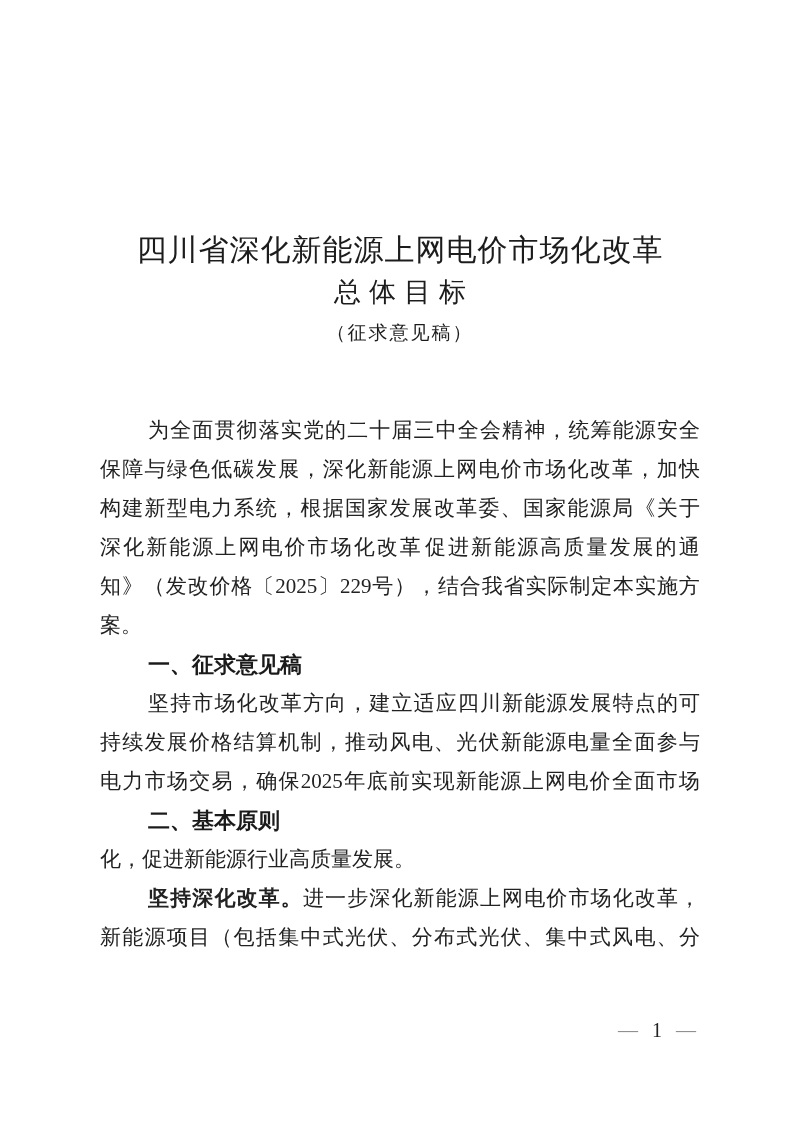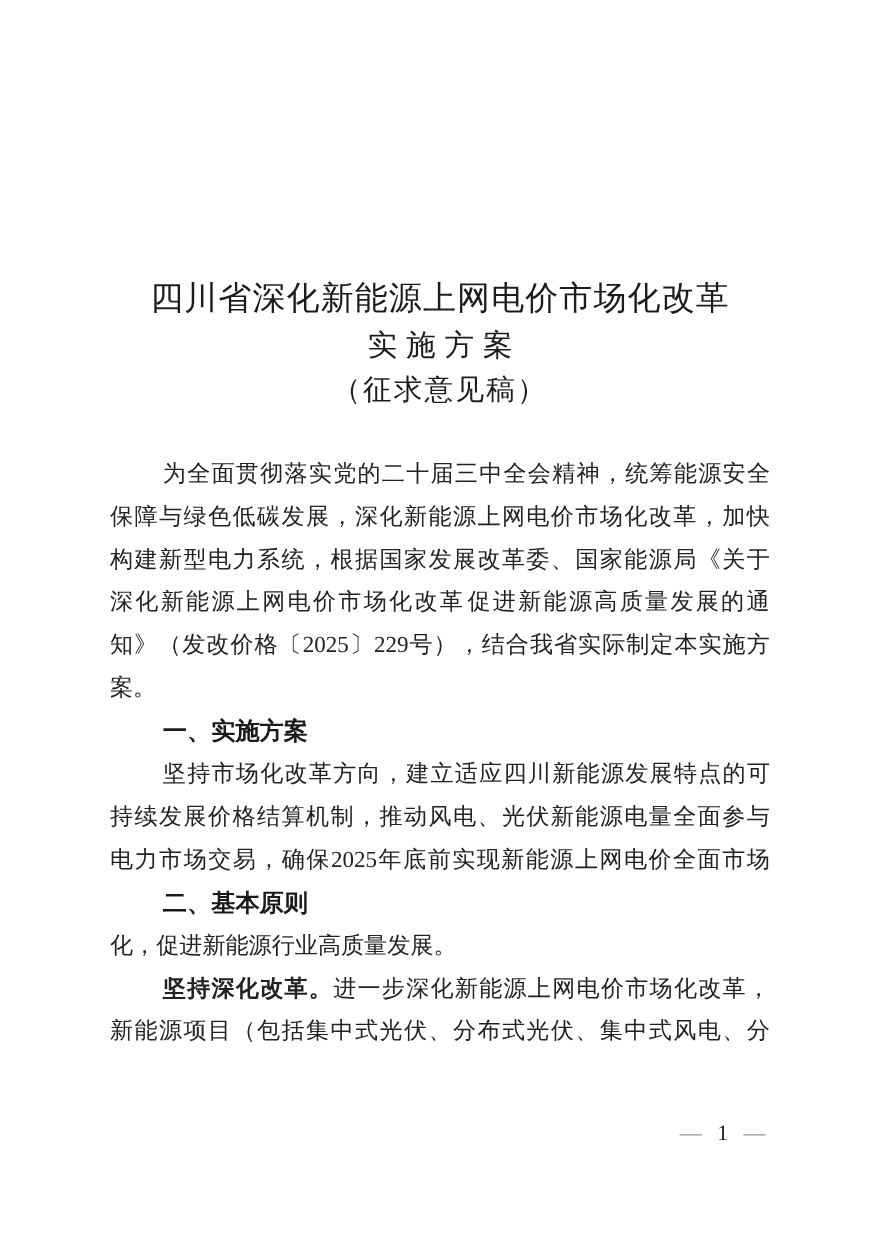--- a/index.html
+++ b/index.html
@@ -12,41 +12,41 @@
     width: 800px;
     height: 1131px;
     margin: 0 auto;
     background: #ffffff;
     overflow: hidden;
     font-family: "Liberation Serif", "DejaVu Serif", serif;
     color: #222222;
   }
   .title-block {
     position: absolute;
-    top: 250px;
+    top: 228px;
     left: 0;
     width: 100%;
     text-align: center;
     color: #1c1c1c;
   }
   .title-l1 {
     font-size: 30px;
     line-height: 44px;
     letter-spacing: 1px;
     font-weight: 500;
   }
   .title-l2 {
     font-size: 27px;
     line-height: 40px;
     letter-spacing: 8px;
     text-indent: 8px;
     font-weight: 500;
   }
   .subtitle {
-    font-size: 26px;
+    font-size: 19px;
     line-height: 42px;
     letter-spacing: 2px;
     text-align: center;
   }
   .body-text {
     position: absolute;
     left: 100px;
     top: 411px;
     width: 600px;
   }
@@ -90,21 +90,21 @@
     margin: 0 9px;
   }
 </style>
 </head>
 <body>
 
 <div class="page">
 
   <div class="title-block">
     <div class="title-l1">四川省深化新能源上网电价市场化改革</div>
-    <div class="title-l2">实施方案</div>
+    <div class="title-l2">总体目标</div>
     <div class="subtitle">（征求意见稿）</div>
   </div>
 
   <div class="body-text">
       <div class="line just indent">
         <span>为</span>
         <span>全</span>
         <span>面</span>
         <span>贯</span>
         <span>彻</span>
@@ -238,21 +238,21 @@
         <span>实</span>
         <span>际</span>
         <span>制</span>
         <span>定</span>
         <span>本</span>
         <span>实</span>
         <span>施</span>
         <span>方</span>
       </div>
       <div class="line"><span>案。</span></div>
-      <div class="line indent heading"><span class="b">一、实施方案</span></div>
+      <div class="line indent heading"><span class="b">一、征求意见稿</span></div>
       <div class="line just indent">
         <span>坚</span>
         <span>持</span>
         <span>市</span>
         <span>场</span>
         <span>化</span>
         <span>改</span>
         <span>革</span>
         <span>方</span>
         <span>向</span>

